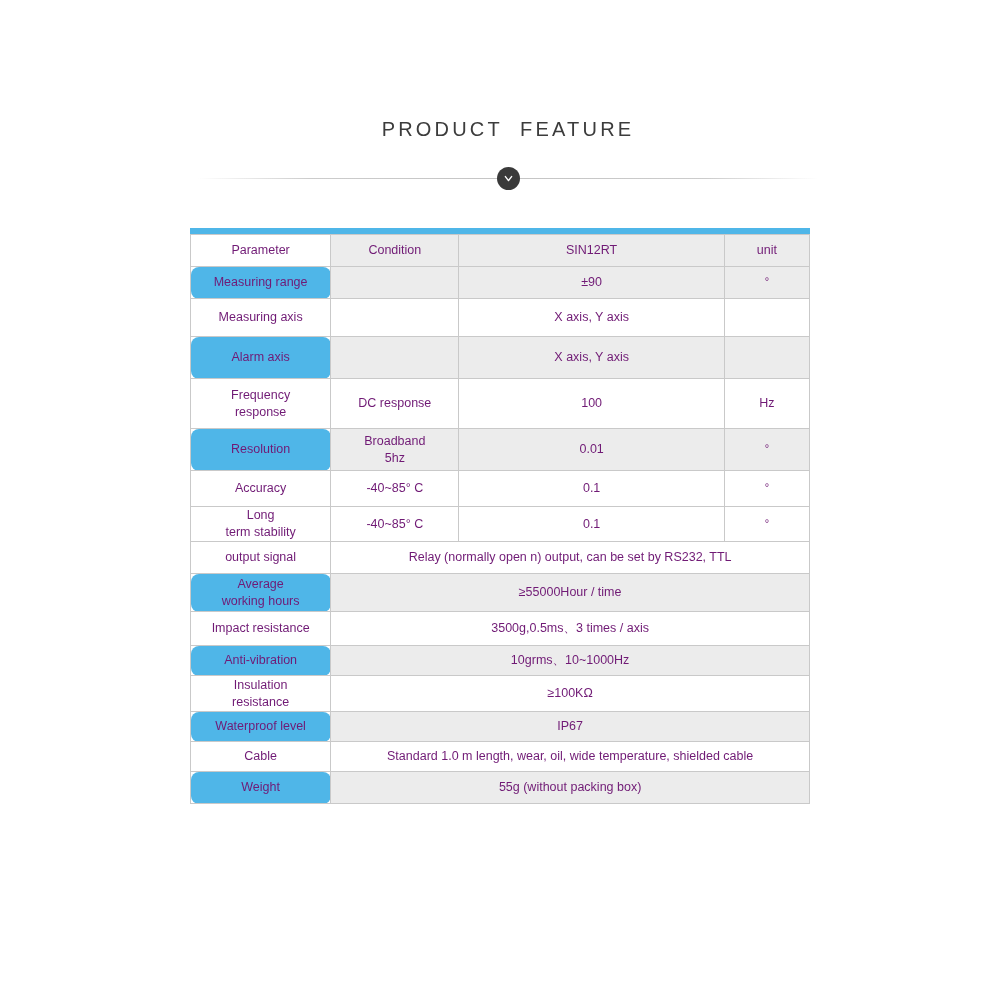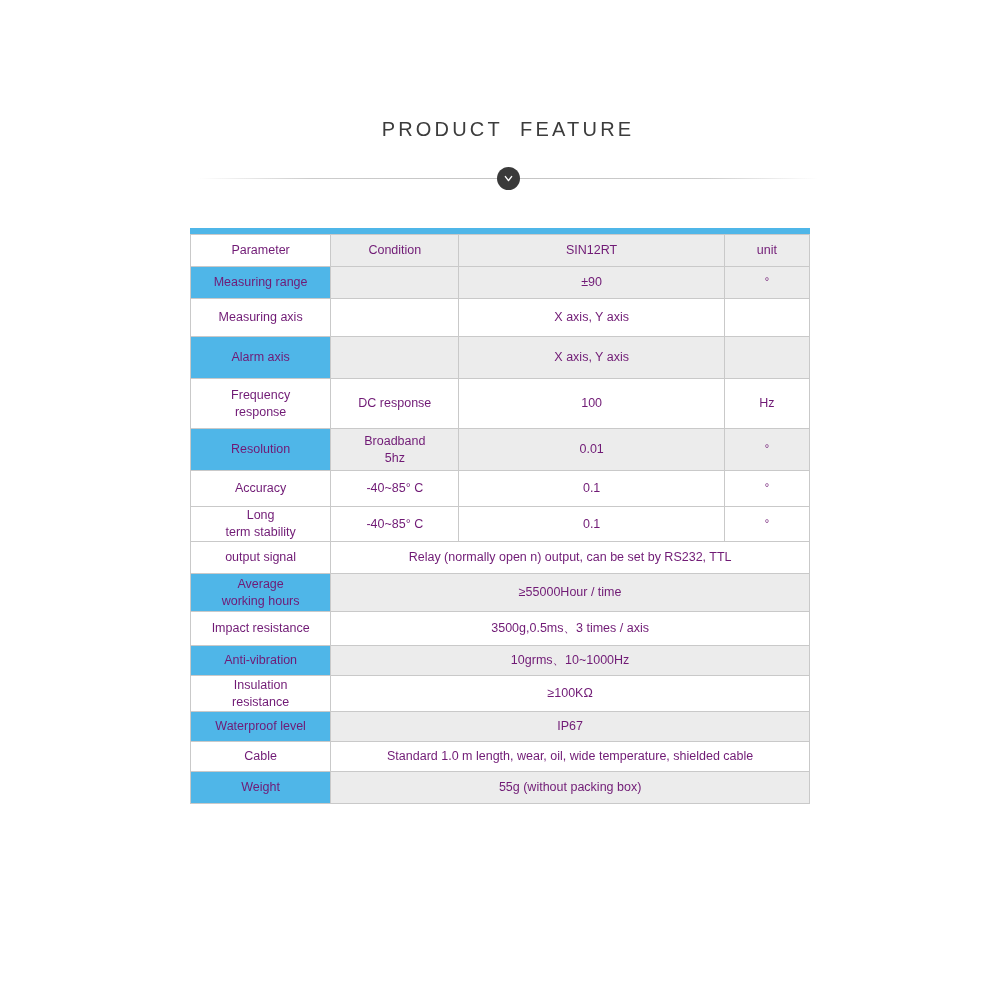--- a/index.html
+++ b/index.html
@@ -101,21 +101,21 @@
     color: #701a75;
     line-height: 1.35;
   }
   
   col.c-param { width: 140px; }
   col.c-cond  { width: 128px; }
   col.c-value { width: 265px; }
   col.c-unit  { width: 85px; }
 
   td.param     { background: #ffffff; }
-  td.param-hl  { background: #4fb6e8; color: #ffffff; }
+  td.param-hl  { background: #4fb6e8; color: #ffffff; border-radius: 8px; }
   tr.shade td:not(.param):not(.param-hl) { background: #ececec; }
   td.wide {
     text-align: left;
     padding-left: 14px;
   }
   .two-line { display: block; }
   .deg {
     font-size: 11px;
     position: relative;
     top: -1px;

